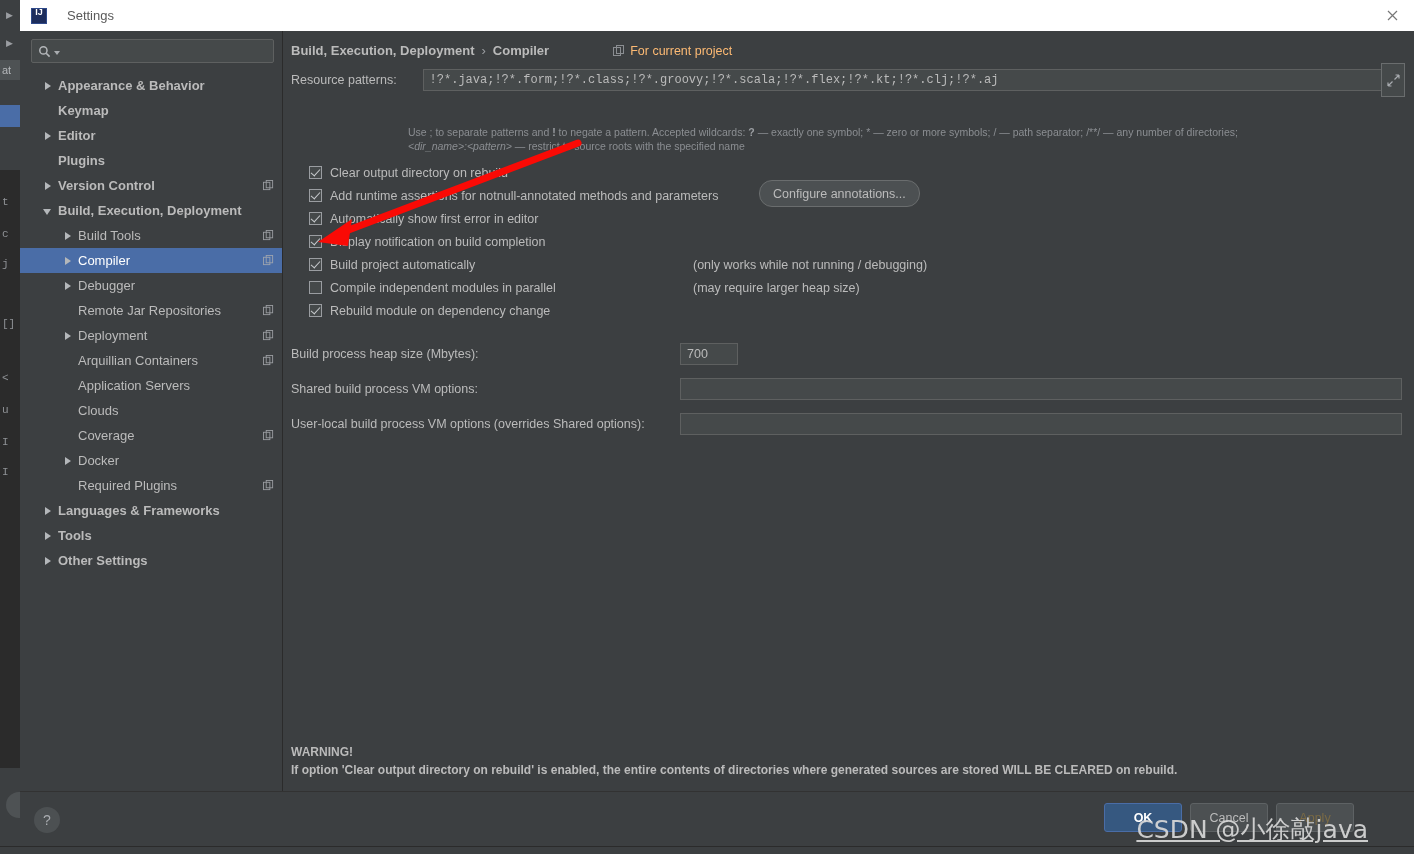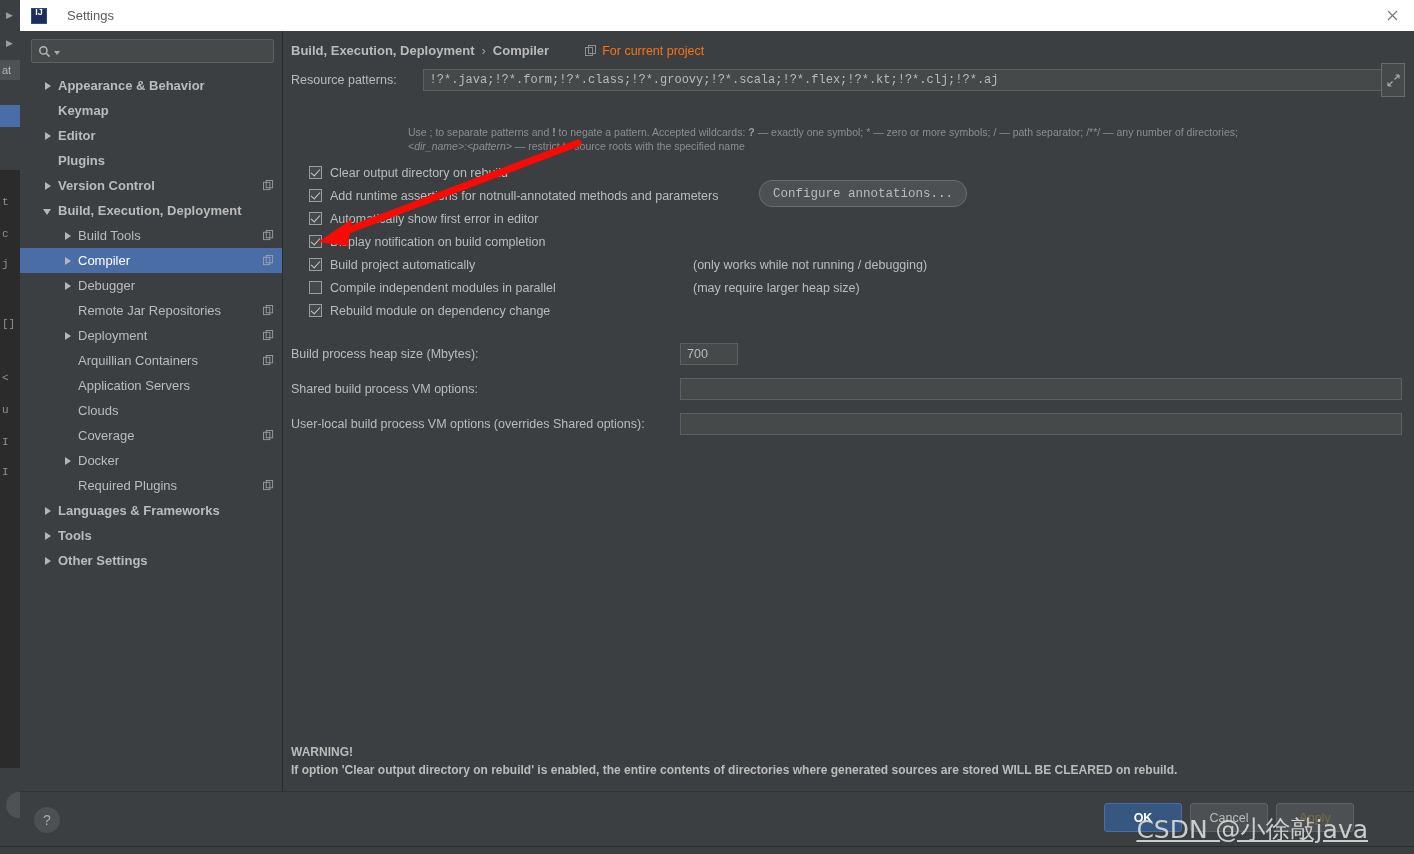--- a/index.html
+++ b/index.html
@@ -176,21 +176,21 @@
     overflow: hidden;
   }
   .breadcrumb {
     position: absolute; left: 8px; top: 12px;
     display: flex; align-items: center;
     font-size: 13px;
   }
   .breadcrumb .crumb { color: #bbbbbb; font-weight: bold; }
   .breadcrumb .sep { color: #9a9da1; margin: 0 7px; font-weight: normal; }
   .breadcrumb .forproj {
-    margin-left: 36px; color: #f97316; font-size: 12.5px;
+    margin-left: 64px; color: #fdba74; font-size: 12.5px;
     display: flex; align-items: center;
   }
   .breadcrumb .forproj .pi { margin-right: 5px; }
 
   .row-resource {
     position: absolute; left: 8px; top: 38px;
     right: 10px; display: flex; align-items: center;
   }
   .lbl {
     font-size: 12.5px; color: #bbbbbb; white-space: nowrap;
@@ -247,21 +247,21 @@
   .side-note {
     position: absolute; left: 384px;
     font-size: 12.5px; color: #bbbbbb; white-space: nowrap;
   }
   .cfg-btn {
     position: absolute; left: 450px; top: -4px;
     height: 25px; padding: 0 13px;
     background: #4c5052; border: 1px solid #6a6d6e; border-radius: 13px;
     color: #bbbbbb; font-size: 12.5px; cursor: pointer;
     display: flex; align-items: center;
-    font-family: Liberation Mono, monospace;
+    font-family: Liberation Sans, sans-serif;
   }
 
   .field-rows { position: absolute; left: 8px; top: 305px; right: 10px; }
   .fld-row {
     height: 35px; display: flex; align-items: center; position: relative;
   }
   .fld-input {
     position: absolute; left: 389px;
     height: 22px; box-sizing: border-box;
     background: #45494a; border: 1px solid #5e6060;

